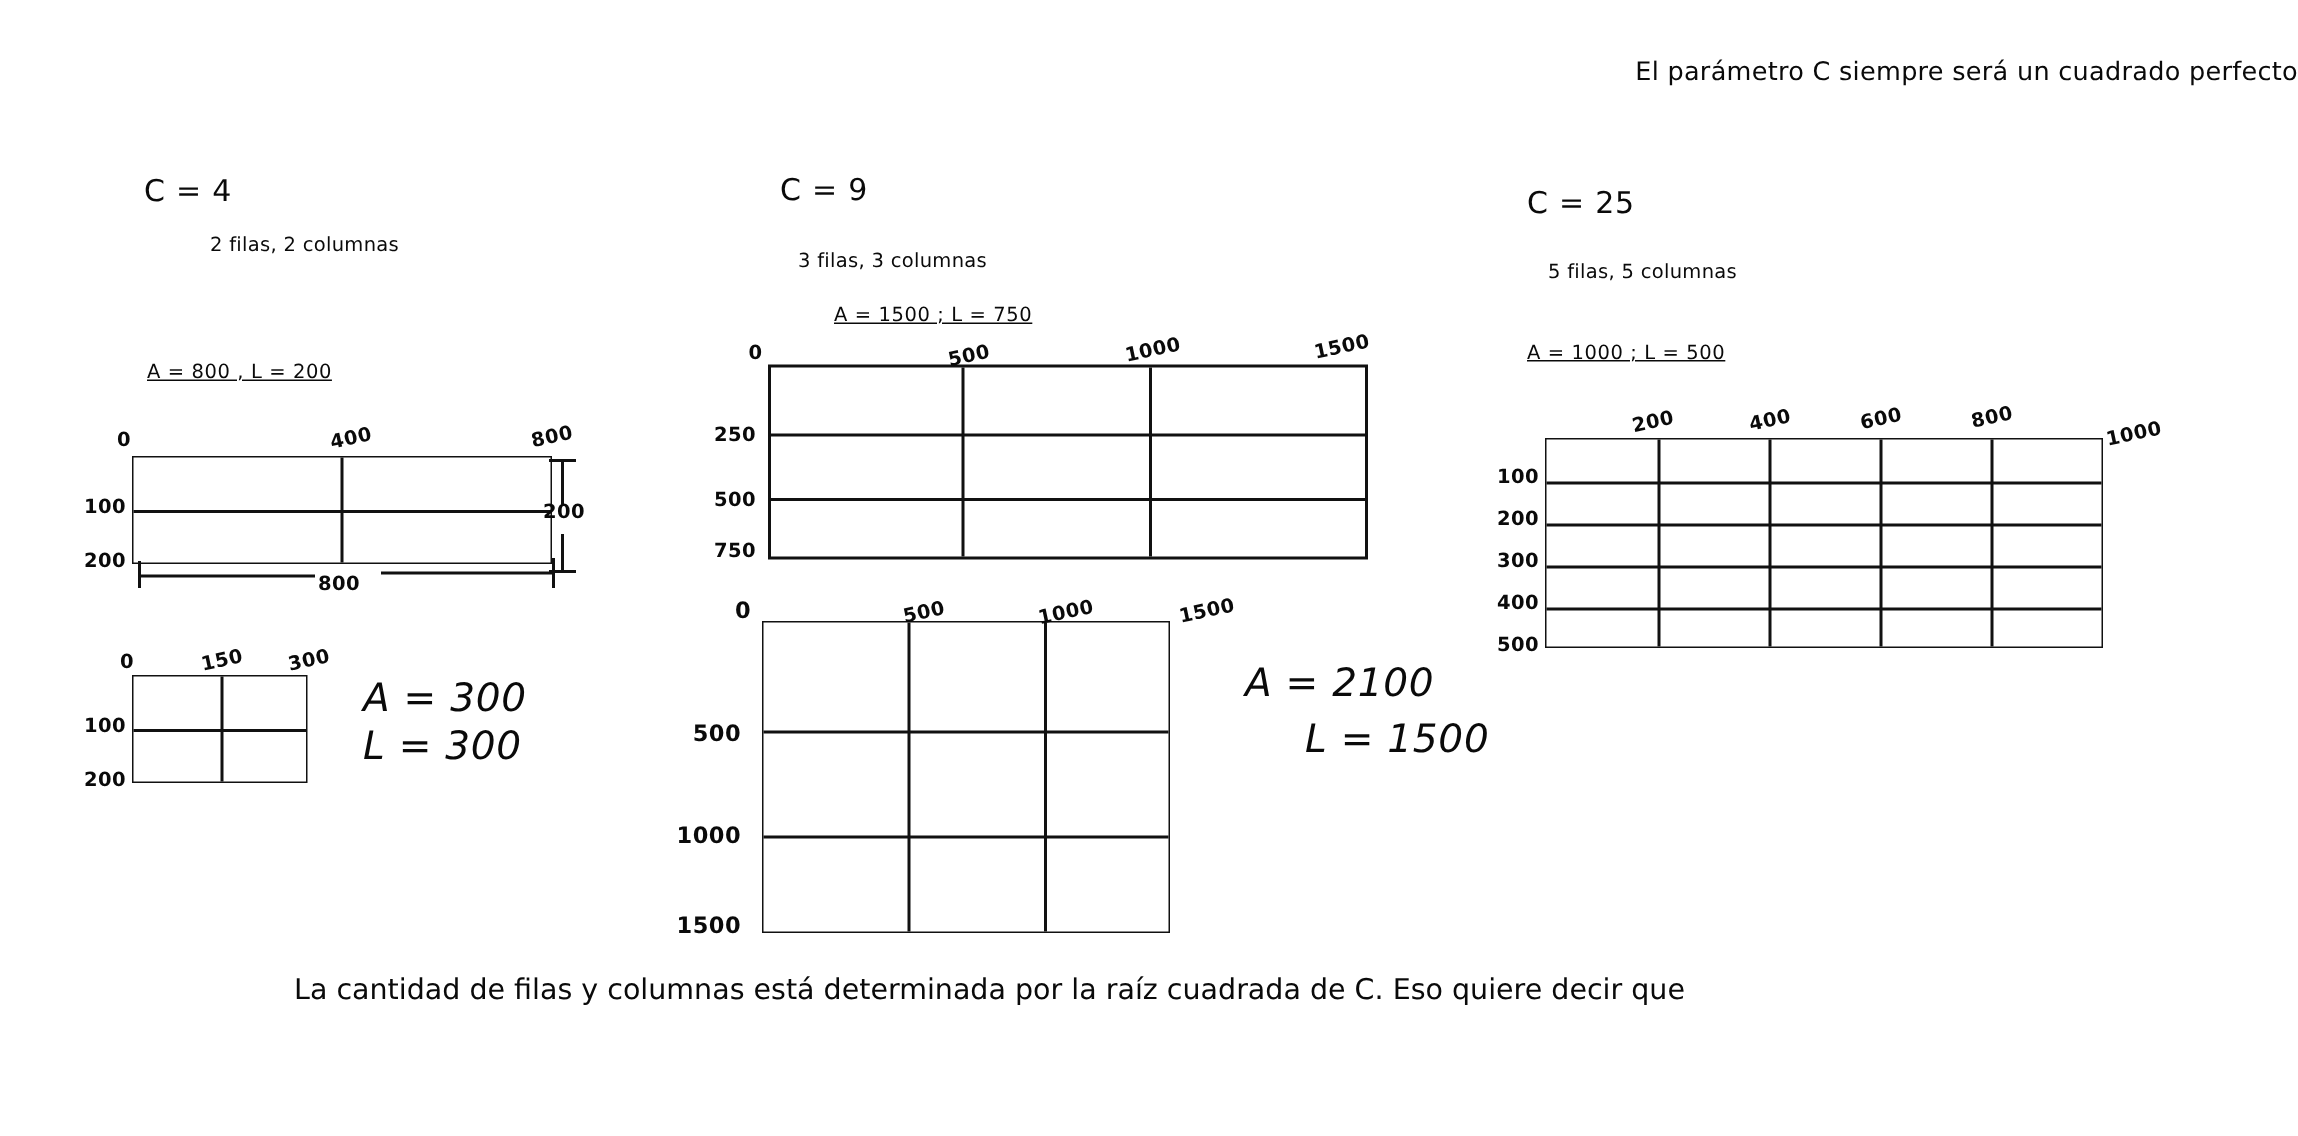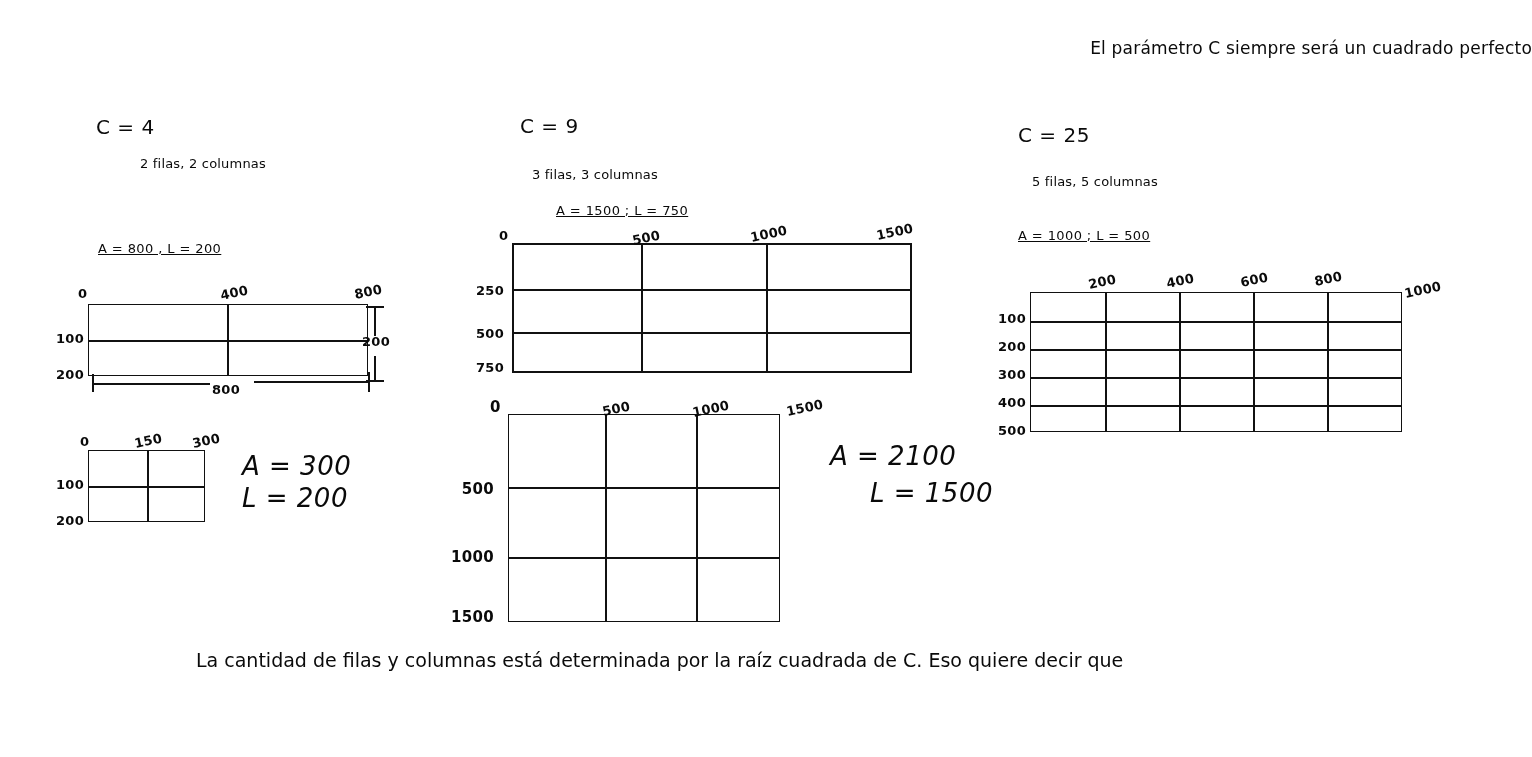--- a/index.html
+++ b/index.html
@@ -103,21 +103,21 @@
 <div class="grid" id="grid-c4-b" style="left:88px; top:450px; width:117px; height:72px;">
   <div class="vline" style="left:58px;"></div>
   <div class="hline" style="top:35px;"></div>
 </div>
 <div class="tick" style="left:80px; top:434px;">0</div>
 <div class="tick top" style="left:136px; top:436px;">150</div>
 <div class="tick top" style="left:194px; top:436px;">300</div>
 <div class="tick left" style="left:56px; top:477px; width:28px;">100</div>
 <div class="tick left" style="left:56px; top:513px; width:28px;">200</div>
 <div class="label-big" style="left:242px; top:451px;">A = 300</div>
-<div class="label-big" style="left:242px; top:483px;">L = 200</div>
+<div class="label-big" style="left:242px; top:483px;">L = 300</div>
 
 <div class="abs group-title" style="left:520px; top:114px;">C = 9</div>
 <div class="abs group-sub" style="left:532px; top:167px;">3 filas, 3 columnas</div>
 <div class="abs group-dims" style="left:556px; top:203px;">A = 1500 ;  L = 750</div>
 
 <div class="grid thick" id="grid-c9-a" style="left:512px; top:243px; width:400px; height:130px;">
   <div class="vline" style="left:127px;"></div>
   <div class="vline" style="left:252px;"></div>
   <div class="hline" style="top:44px;"></div>
   <div class="hline" style="top:87px;"></div>

